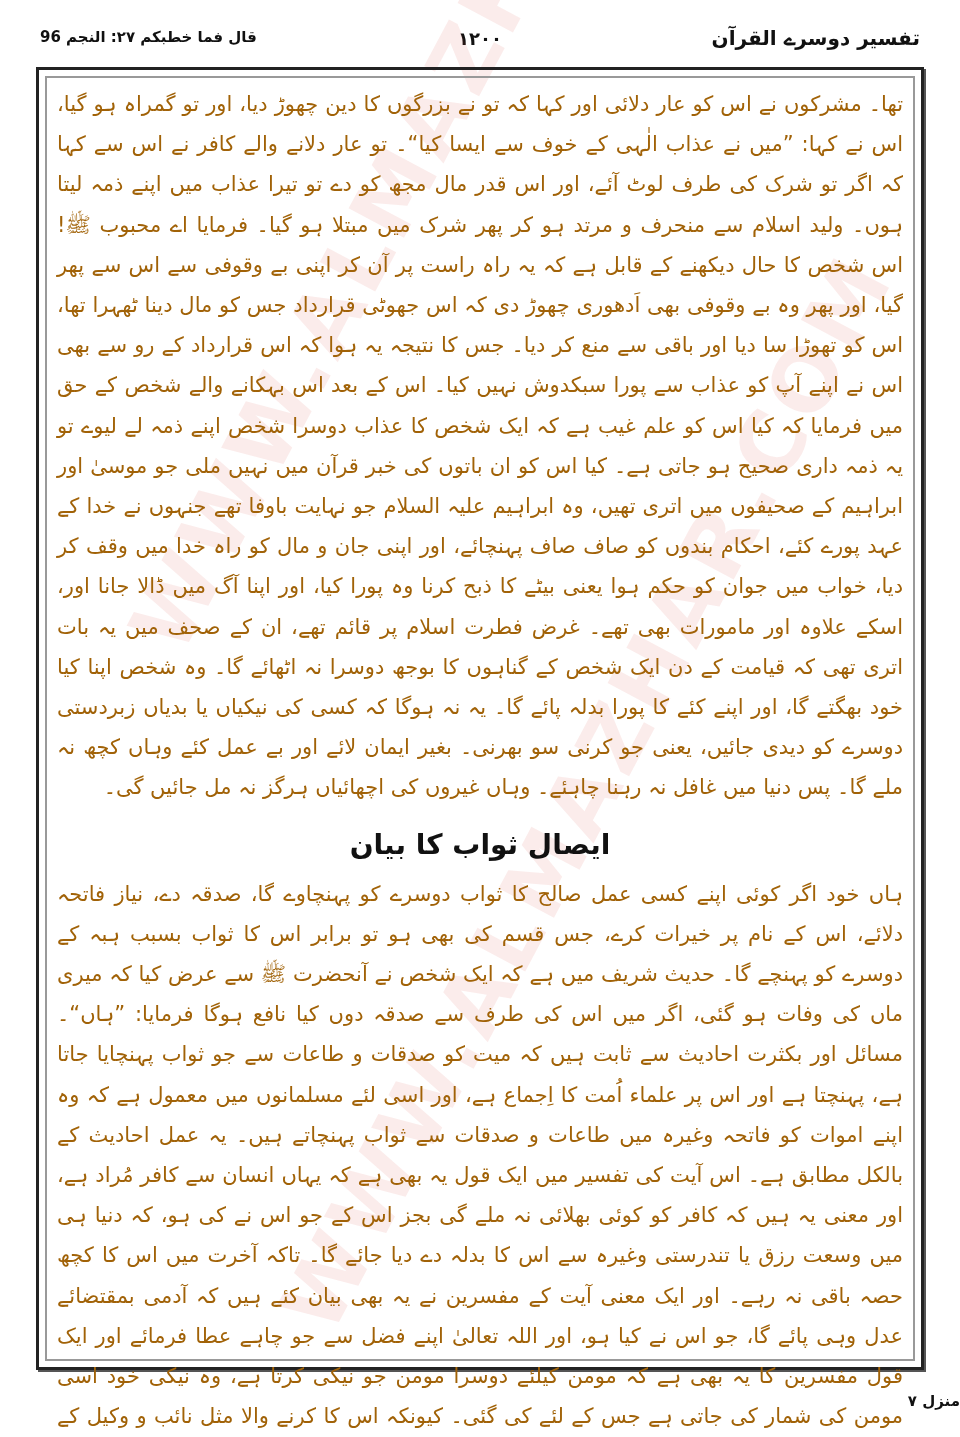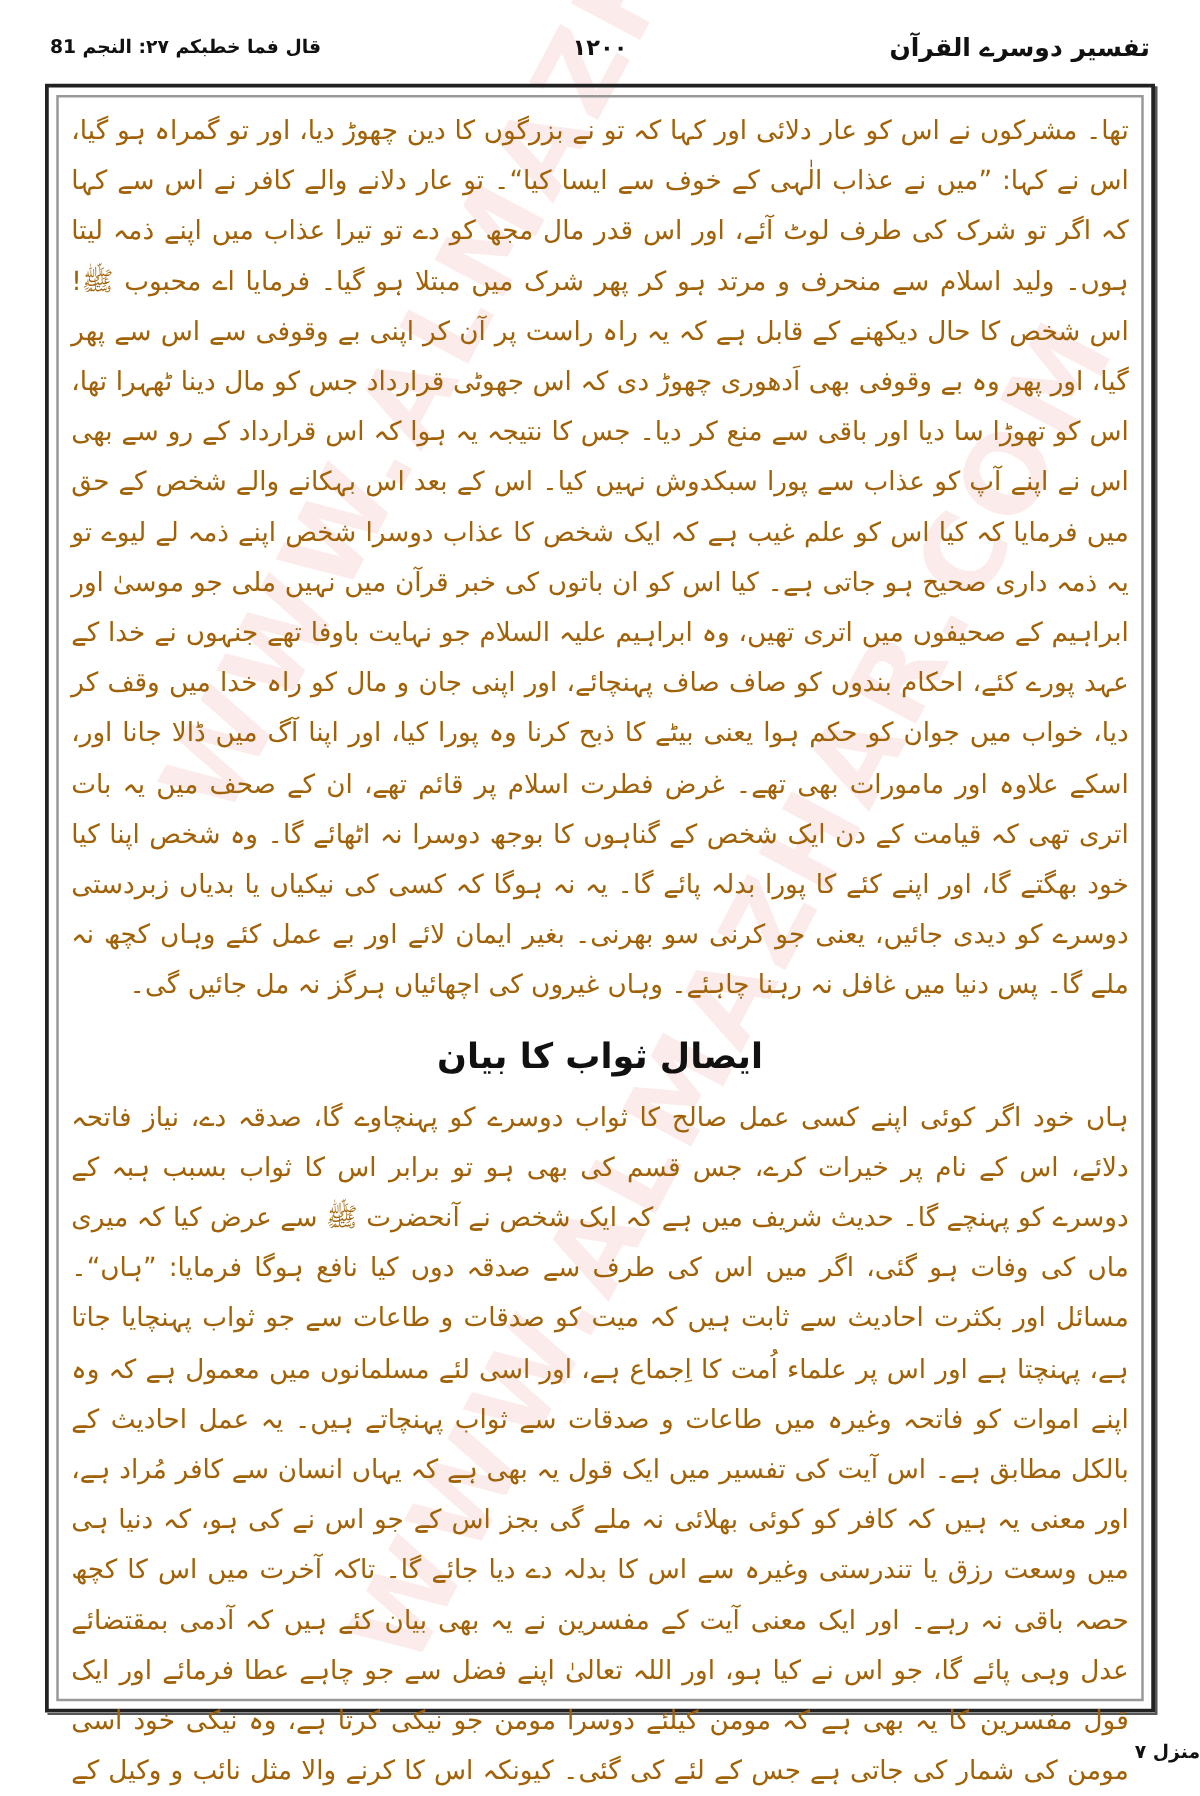--- a/index.html
+++ b/index.html
@@ -111,21 +111,21 @@
     }
     .wm1 { top: 620px; left: 110px; transform: rotate(-62deg); }
     .wm2 { top: 1300px; left: 260px; transform: rotate(-62deg); }
   </style>
 </head>
 <body>
 
 <div class="header">
   <span class="book-title">تفسیر دوسرے القرآن</span>
   <span class="page-number">۱۲۰۰</span>
-  <span class="chapter-ref">قال فما خطبکم ۲۷: النجم 81</span>
+  <span class="chapter-ref">قال فما خطبکم ۲۷: النجم 96</span>
 </div>
 
 <div class="watermark wm1">WWW.ALMAZHAR.COM</div>
 <div class="watermark wm2">WWW.ALMAZHAR.COM</div>
 
 <div class="frame-outer">
   <div class="frame-inner">
     <div class="content">
       <p class="para">تھا۔ مشرکوں نے اس کو عار دلائی اور کہا کہ تو نے بزرگوں کا دین چھوڑ دیا، اور تو گمراہ ہو گیا، اس نے کہا: ”میں نے عذاب الٰہی کے خوف سے ایسا کیا“۔ تو عار دلانے والے کافر نے اس سے کہا کہ اگر تو شرک کی طرف لوٹ آئے، اور اس قدر مال مجھ کو دے تو تیرا عذاب میں اپنے ذمہ لیتا ہوں۔ ولید اسلام سے منحرف و مرتد ہو کر پھر شرک میں مبتلا ہو گیا۔ فرمایا اے محبوب ﷺ! اس شخص کا حال دیکھنے کے قابل ہے کہ یہ راہ راست پر آن کر اپنی بے وقوفی سے اس سے پھر گیا، اور پھر وہ بے وقوفی بھی اَدھوری چھوڑ دی کہ اس جھوٹی قرارداد جس کو مال دینا ٹھہرا تھا، اس کو تھوڑا سا دیا اور باقی سے منع کر دیا۔ جس کا نتیجہ یہ ہوا کہ اس قرارداد کے رو سے بھی اس نے اپنے آپ کو عذاب سے پورا سبکدوش نہیں کیا۔ اس کے بعد اس بہکانے والے شخص کے حق میں فرمایا کہ کیا اس کو علم غیب ہے کہ ایک شخص کا عذاب دوسرا شخص اپنے ذمہ لے لیوے تو یہ ذمہ داری صحیح ہو جاتی ہے۔ کیا اس کو ان باتوں کی خبر قرآن میں نہیں ملی جو موسیٰ اور ابراہیم کے صحیفوں میں اتری تھیں، وہ ابراہیم علیہ السلام جو نہایت باوفا تھے جنہوں نے خدا کے عہد پورے کئے، احکام بندوں کو صاف صاف پہنچائے، اور اپنی جان و مال کو راہ خدا میں وقف کر دیا، خواب میں جوان کو حکم ہوا یعنی بیٹے کا ذبح کرنا وہ پورا کیا، اور اپنا آگ میں ڈالا جانا اور، اسکے علاوہ اور مامورات بھی تھے۔ غرض فطرت اسلام پر قائم تھے، ان کے صحف میں یہ بات اتری تھی کہ قیامت کے دن ایک شخص کے گناہوں کا بوجھ دوسرا نہ اٹھائے گا۔ وہ شخص اپنا کیا خود بھگتے گا، اور اپنے کئے کا پورا بدلہ پائے گا۔ یہ نہ ہوگا کہ کسی کی نیکیاں یا بدیاں زبردستی دوسرے کو دیدی جائیں، یعنی جو کرنی سو بھرنی۔ بغیر ایمان لائے اور بے عمل کئے وہاں کچھ نہ ملے گا۔ پس دنیا میں غافل نہ رہنا چاہئے۔ وہاں غیروں کی اچھائیاں ہرگز نہ مل جائیں گی۔</p>
       <h2 class="section-heading">ایصال ثواب کا بیان</h2>

